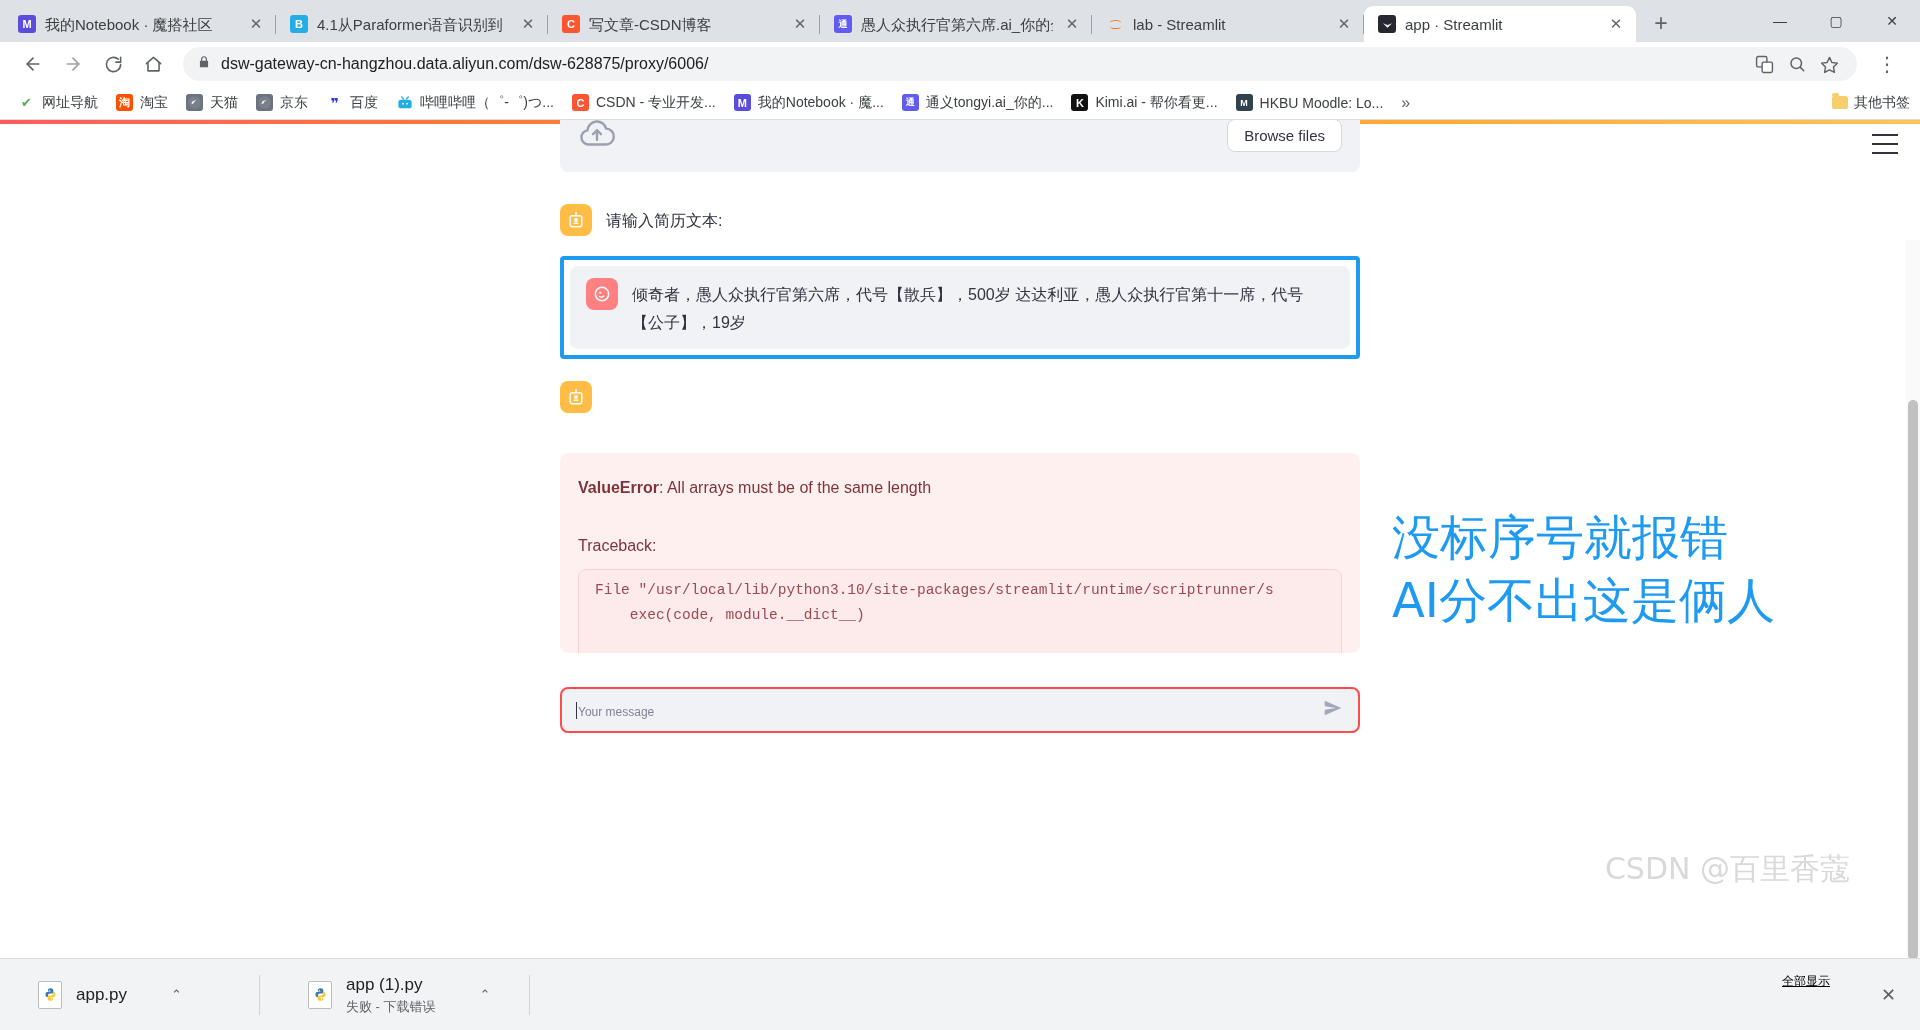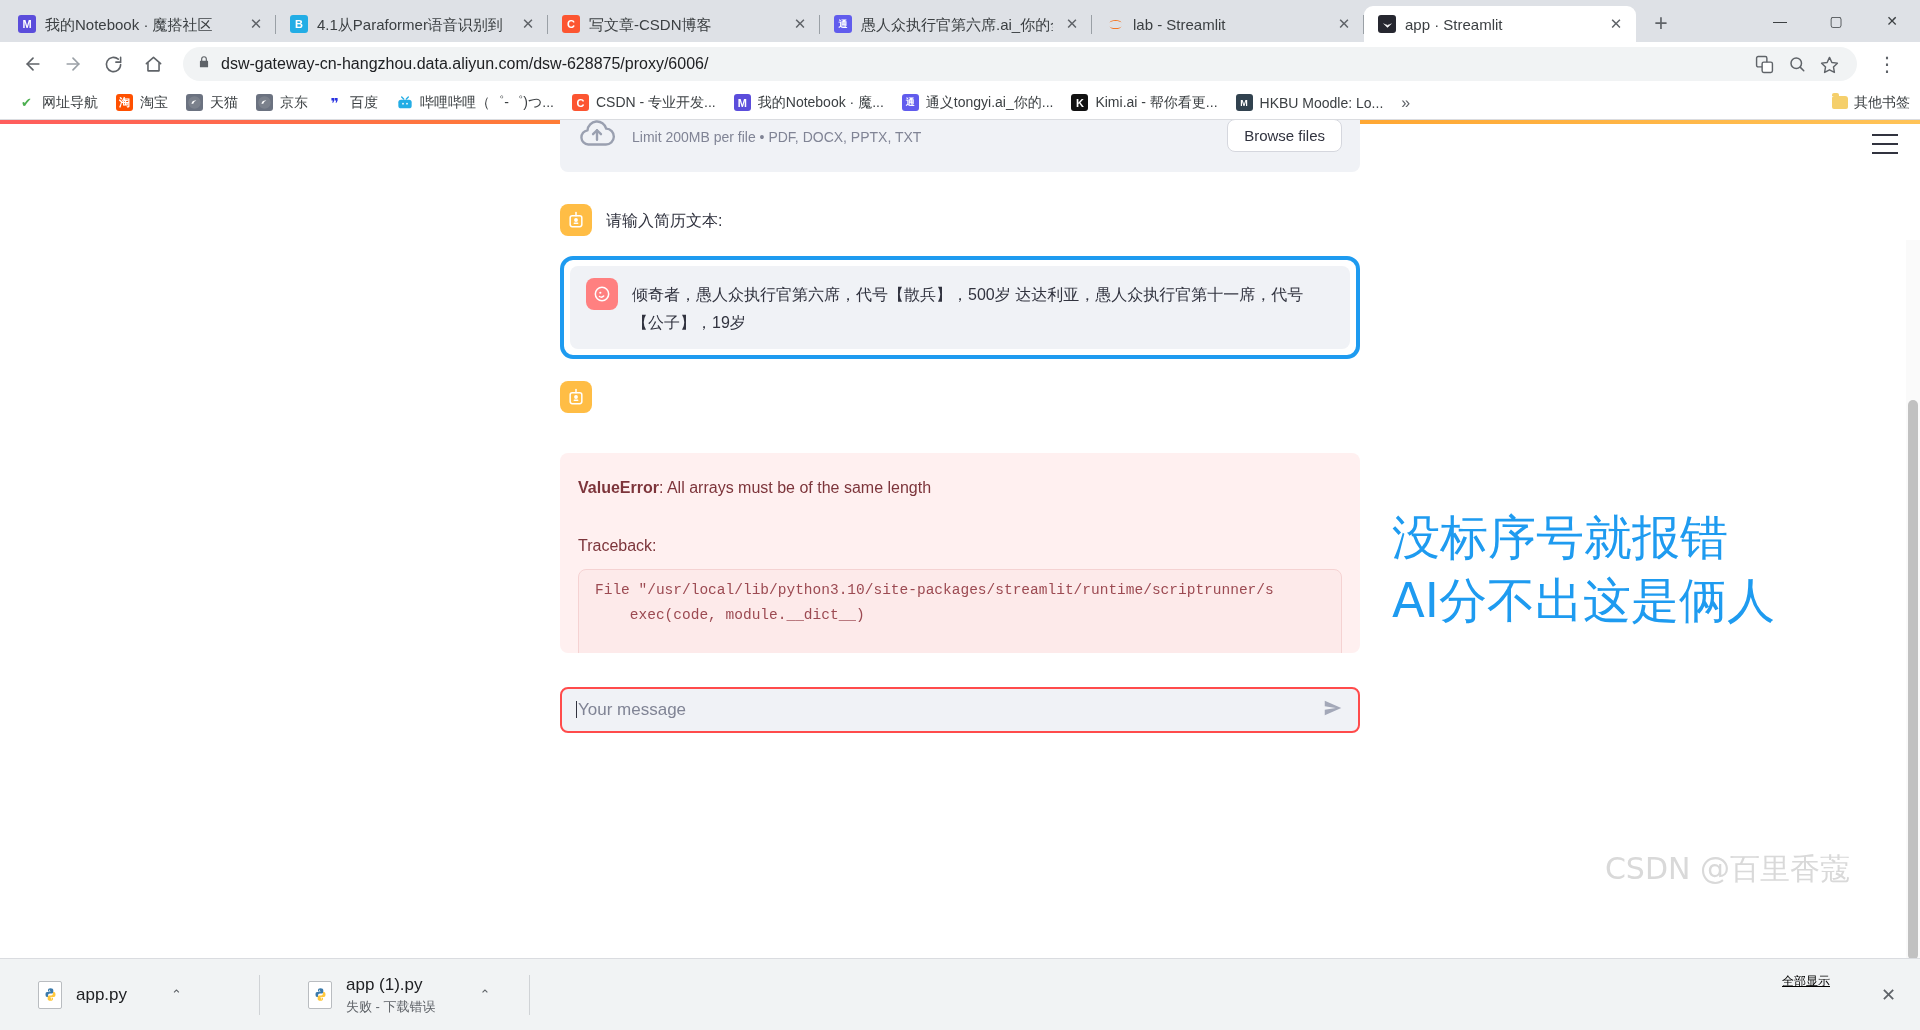--- a/index.html
+++ b/index.html
@@ -144,21 +144,21 @@
     display:flex; align-items:center; justify-content:center;
   }
   .avatar.bot { background:#ffbd45; }
   .avatar.user { background:#ff8080; }
   .msgtext {
     font-size: 16px; line-height: 1.75; color:#31333f; padding-top:3px;
     flex:1;
   }
 
   .hl-box {
-    border: 4px solid #1e9bf0; border-radius: 13px;
+    border: 4px solid #1e9bf0; border-radius: 4px;
     margin: 6px 0 4px 0; padding: 0;
   }
   .hl-inner {
     background:#f0f2f6; border-radius: 8px; margin: 6px;
     padding: 12px 16px; display:flex; gap:14px; align-items:flex-start;
   }
 
   .errorbox {
     background:#fff0f0; border-radius: 8px; padding: 22px 18px 0 18px;
     margin-top: 26px; position:relative; height: 200px; overflow:hidden;
@@ -172,21 +172,21 @@
     font-family: "Liberation Mono","DejaVu Sans Mono", monospace;
     font-size: 14.5px; line-height: 1.72; color:#9c4a52;
     white-space: pre; overflow: hidden;
   }
 
   .chatinput {
     margin-top: 34px; height: 46px; border: 2px solid #ff4b4b;
     border-radius: 8px; background:#f0f2f6; display:flex; align-items:center;
     padding: 0 14px;
   }
-  .chatinput .ph { flex:1; font-size:17px; color:#808495; }
+  .chatinput .ph { flex:1; font-size:12px; color:#808495; }
   .chatinput .ph::before{
     content:""; display:inline-block; width:1px; height:17px;
     background:#31333f; vertical-align:-3px; margin-right:1px;
   }
   .sendicon { color:#a3a8b8; font-size: 20px; }
 
   .annot {
     position:absolute; left: 1392px; top: 386px;
     color:#1e9bf0; font-size: 48px; line-height: 1.32;
     font-family:"DejaVu Sans", sans-serif; white-space: nowrap;
@@ -440,21 +440,20 @@
 
       <div class="uploader" style="margin-top:-22px">
         <span class="cloud">
           <svg width="38" height="38" viewBox="0 0 24 24" fill="none" stroke="#9aa0b0" stroke-width="1.5" stroke-linecap="round" stroke-linejoin="round">
               <path d="M6.5 18A4.5 4.5 0 0 1 6 9.05 6 6 0 0 1 17.8 8 4.5 4.5 0 0 1 17.5 18H6.5z"></path>
               <polyline points="12 15 12 9"></polyline>
               <polyline points="9.5 11.5 12 9 14.5 11.5"></polyline>
             </svg>
         </span>
         <span class="up-text">
-          <span class="up-sub" style="display:block">Limit 200MB per file • PDF, DOCX, PPTX, TXT</span>
         </span>
         <span class="browse-btn">Browse files</span>
       </div>
 
       <div class="chatmsg" style="margin-top:18px">
         <span class="avatar bot">
           <svg width="20" height="20" viewBox="0 0 24 24" fill="none" stroke="#fff" stroke-width="1.8" stroke-linecap="round" stroke-linejoin="round">
               <rect x="5" y="7" width="14" height="13" rx="2.5"></rect>
               <line x1="12" y1="3" x2="12" y2="7"></line>
               <circle cx="12" cy="12" r="1.4" fill="#fff"></circle>

